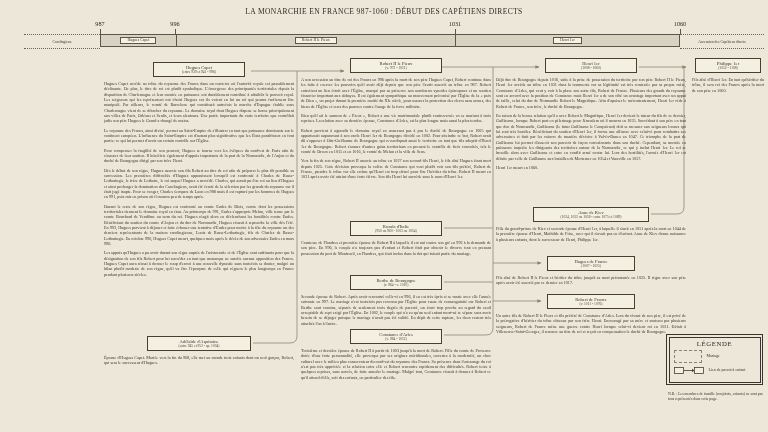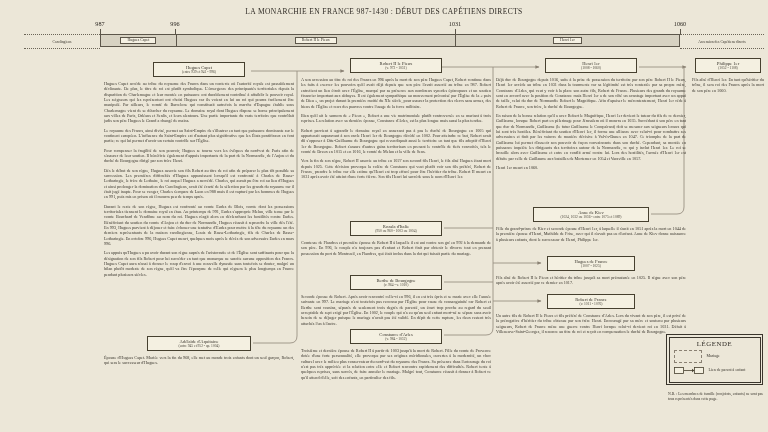--- a/index.html
+++ b/index.html
@@ -39,21 +39,21 @@
   .lg-label{font-size:4px;line-height:1.2;}
   .nb{position:absolute;left:668px;top:392px;width:95px;font-size:3.8px;line-height:1.3;
       text-align:left;color:#3a362e;}
   svg.wires{position:absolute;left:0;top:0;pointer-events:none;}
 </style>
 </head>
 <body>
 
 <div class="page">
 
-  <div class="title">LA MONARCHIE EN FRANCE 987-1430 : DÉBUT DES CAPÉTIENS DIRECTS</div>
+  <div class="title">LA MONARCHIE EN FRANCE 987-1060 : DÉBUT DES CAPÉTIENS DIRECTS</div>
 
   <div class="year" style="left:100px">987</div>
   <div class="year" style="left:175px">996</div>
   <div class="year" style="left:455px">1031</div>
   <div class="year" style="left:680px">1060</div>
   <div class="tick" style="left:100px"></div>
   <div class="tick" style="left:175px"></div>
   <div class="tick" style="left:455px"></div>
   <div class="tick" style="left:680px"></div>
 

